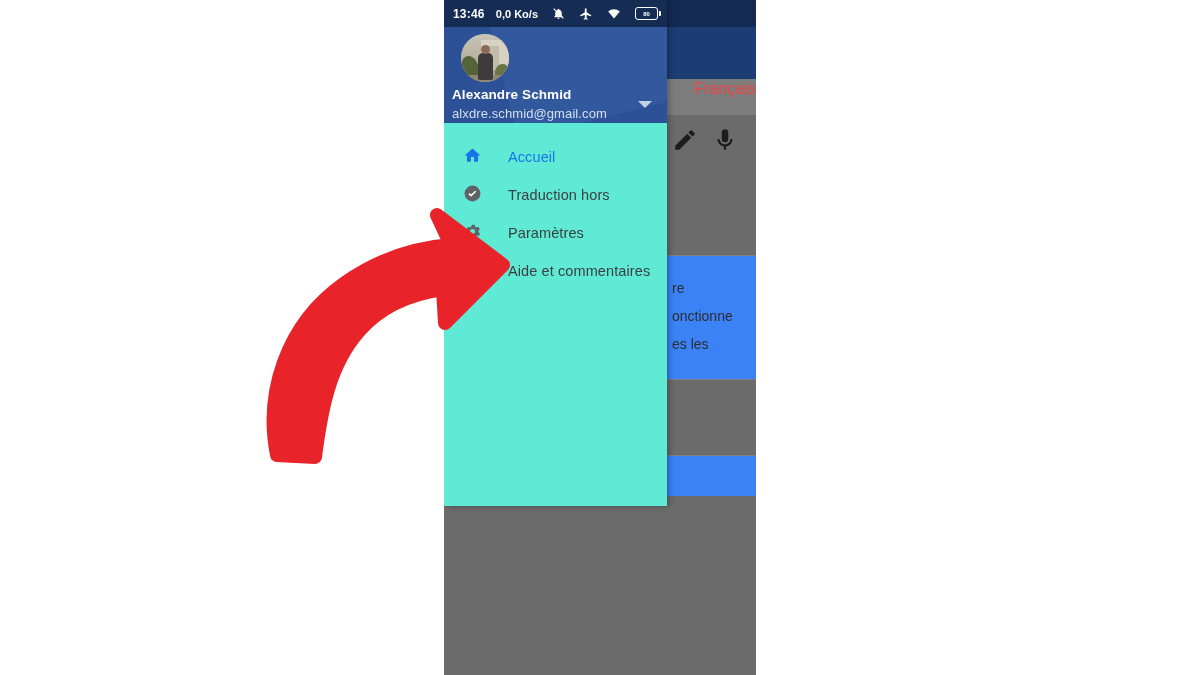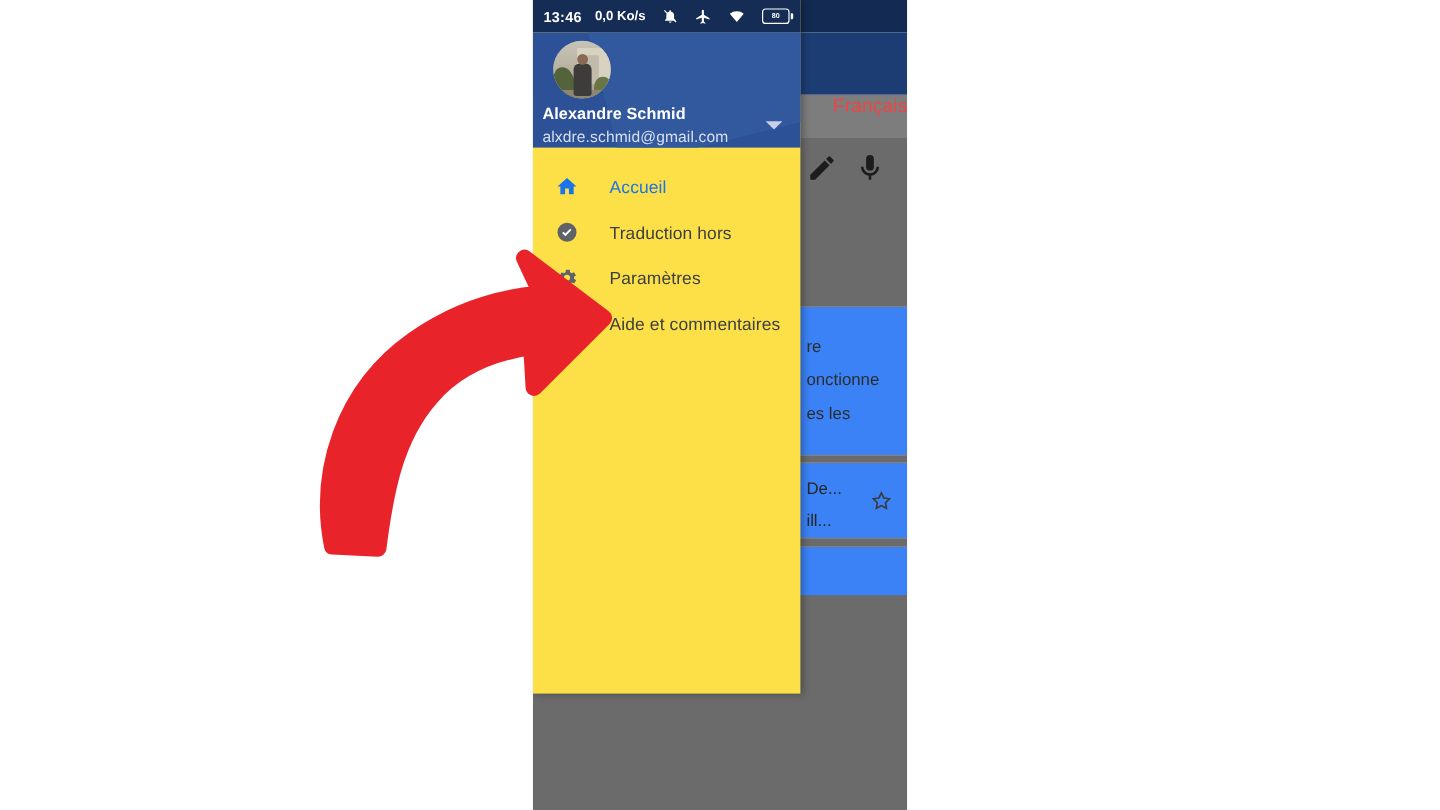--- a/index.html
+++ b/index.html
@@ -72,22 +72,22 @@
     font-size:14px;color:#2d2d2d;line-height:28px;white-space:nowrap;
   }
   .card-b-text{
     position:absolute;left:6px;top:8px;
     font-size:14px;color:#262626;line-height:26px;white-space:nowrap;
   }
   .card-star{position:absolute;left:59px;top:22px;width:19px;height:19px;color:#3a3a3a;}
 
   
   .drawer{
-    position:absolute;left:0;top:0;width:223px;height:578px;
-    background:#fde047;
+    position:absolute;left:0;top:0;width:223px;height:506px;
+    background:#5eead4;
     box-shadow:2px 0 6px rgba(0,0,0,.30);
   }
   .drawer-statusbar{
     position:absolute;left:0;top:0;width:223px;height:27px;
     background:#152c55;
     display:flex;align-items:center;
     padding:0 9px;box-sizing:border-box;
     color:#ffffff;font-size:12px;font-weight:bold;
   }
   .sb-time{letter-spacing:.2px;}
@@ -195,31 +195,20 @@
 
 
       <div class="card card-a">
         <div class="card-text">
           <div>re</div>
           <div>onctionne</div>
           <div>es les</div>
         </div>
       </div>
 
-      <div class="card card-b">
-        <div class="card-b-text">
-          <div>De...</div>
-          <div>ill...</div>
-        </div>
-        <span class="card-star">
-          <svg viewBox="0 0 24 24" width="19" height="19" fill="none" stroke="currentColor" stroke-width="1.7">
-            <path d="M12 3.5l2.6 5.3 5.9.9-4.2 4.1 1 5.8-5.3-2.8-5.3 2.8 1-5.8L3.5 9.7l5.9-.9L12 3.5z"></path>
-          </svg>
-        </span>
-      </div>
 
       <div class="card card-c"></div>
     </div>
 
     <div class="drawer">
 
       <div class="drawer-statusbar">
         <span class="sb-time">13:46</span>
         <span class="sb-right">
           <span>0,0 Ko/s</span>

